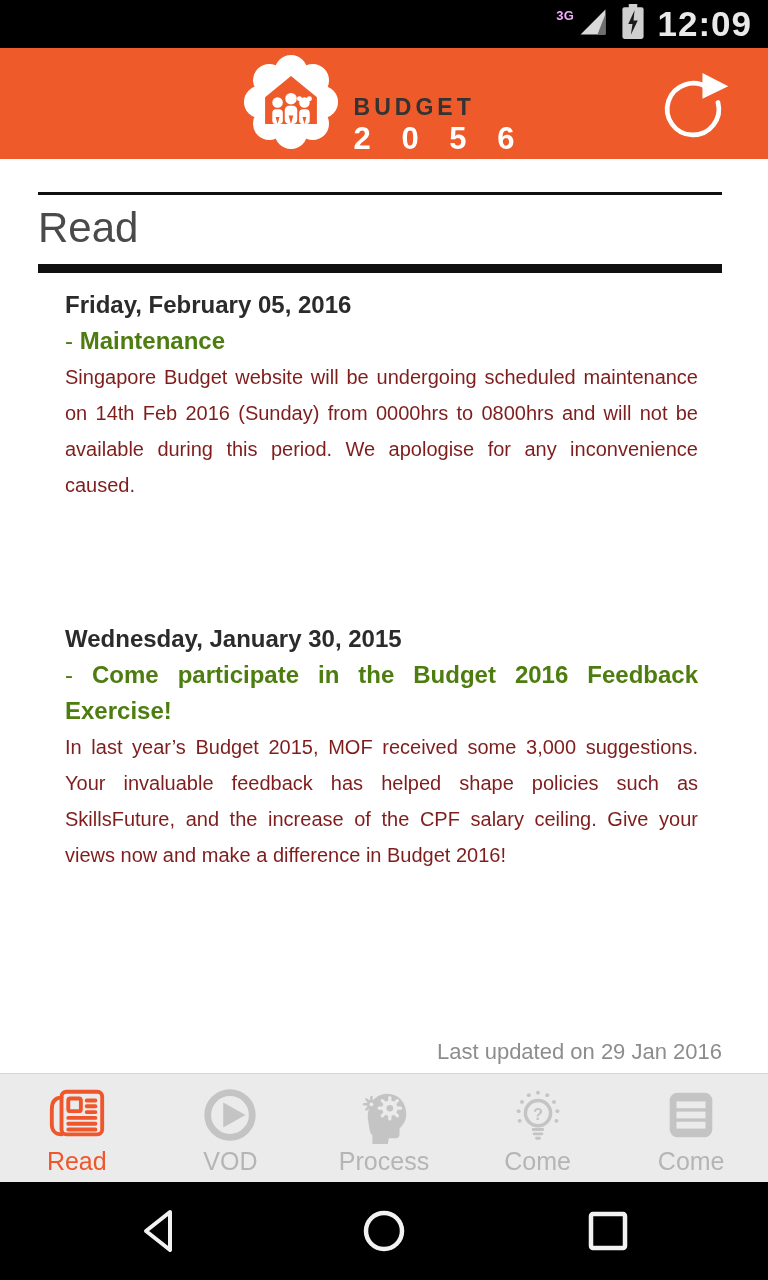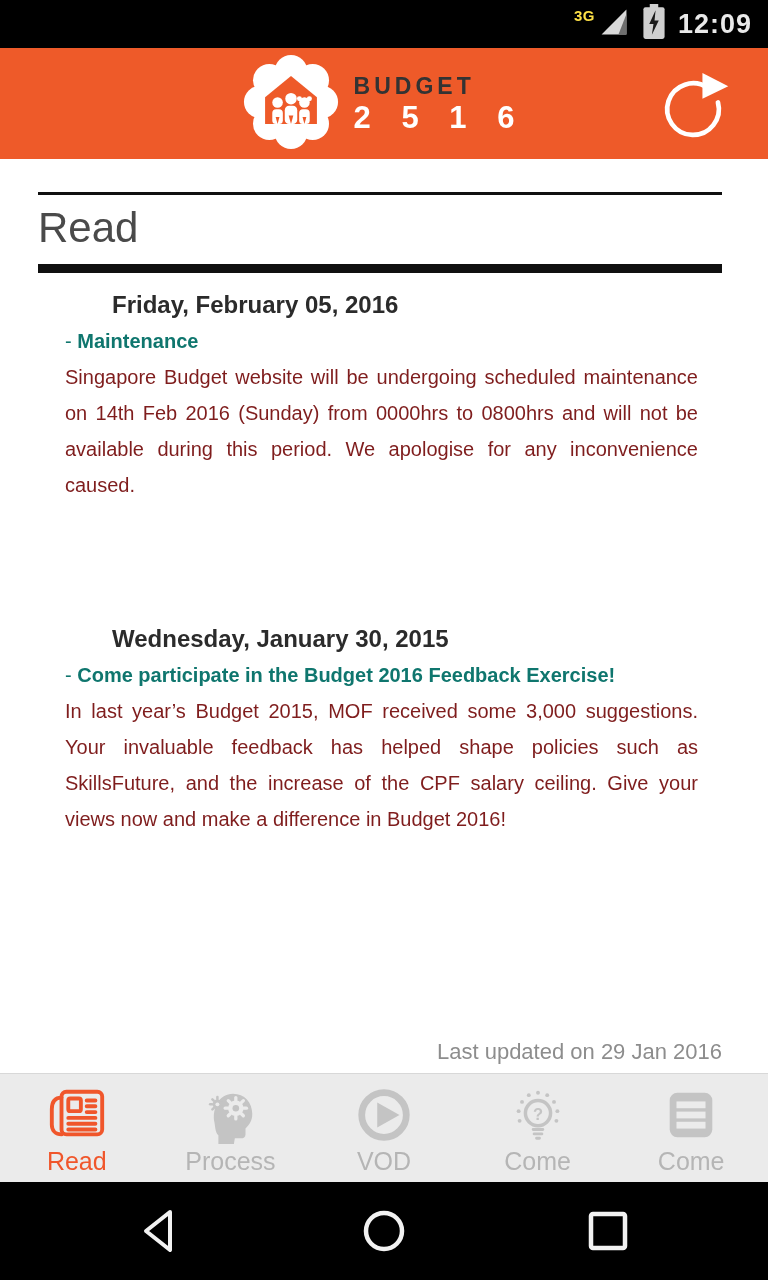--- a/index.html
+++ b/index.html
@@ -14,53 +14,53 @@
     overflow: hidden;
   }
 
   
   .status-bar {
     height: 48px; background: #000;
     display: flex; align-items: center; justify-content: flex-end;
     gap: 12px; padding: 0 16px 0 0; flex: 0 0 auto;
   }
   .net-label {
-    color: #fde047; font-size: 15px; font-weight: bold;
+    color: #f0abfc; font-size: 13px; font-weight: bold;
     transform: translateY(-9px); margin-right: -9px;
     letter-spacing: 0.5px;
   }
-  .time { color: #e9e9e9; font-size: 27px; font-weight: bold; letter-spacing: 1px; }
+  .time { color: #e9e9e9; font-size: 35px; font-weight: bold; letter-spacing: 1px; }
 
   
   .app-header {
     height: 111px; background: #EE5A29;
     position: relative; flex: 0 0 auto;
     display: flex; align-items: center; justify-content: center;
   }
-  .brand { display: flex; align-items: center; gap: 15px; }
+  .brand { display: flex; align-items: flex-end; gap: 15px; }
   .brand-text { display: flex; flex-direction: column; line-height: 1; }
   .brand-title { color: #333333; font-size: 23px; font-weight: bold; letter-spacing: 4px; }
   .brand-year  { color: #ffffff; font-size: 31px; font-weight: bold; letter-spacing: 11px; margin-top: 4px; }
   .refresh-btn {
     position: absolute; right: 32px; top: 50%; transform: translateY(-50%);
     width: 86px; height: 86px; background: none; border: none; cursor: pointer;
   }
 
   
   .content { flex: 1 1 auto; position: relative; background: #ffffff; }
   .rule-thin  { height: 3px; background: #101010; margin: 33px 46px 0 38px; }
   .rule-thick { height: 9px; background: #101010; margin: 0 46px 0 38px; }
   .section-title {
     font-size: 42px; font-weight: 400; color: #4a4a4a;
     padding: 9px 0 12px 38px;
   }
   .article { margin: 14px 70px 0 65px; color: #333333; }
   .article + .article { margin-top: 118px; }
-  .article-date { font-size: 24px; font-weight: bold; line-height: 36px; color: #2b2b2b; margin-left: 47px; }
-  .article-title { font-size: 20px; line-height: 36px; color: #0f766e; text-align: justify; }
+  .article-date { font-size: 24px; font-weight: bold; line-height: 36px; color: #2b2b2b; }
+  .article-title { font-size: 24px; line-height: 36px; color: #4d7c0f; text-align: justify; }
   .article-title .bullet { font-weight: 400; }
   .article-title .title-text { font-weight: bold; }
   .article-body {
     font-size: 20px; line-height: 36px; color: #7f1d1d;
     text-align: justify;
   }
   .last-updated {
     position: absolute; right: 46px; bottom: 8px;
     font-size: 22px; color: #8d8d8d;
   }
@@ -138,21 +138,21 @@
           </g>
           <g fill="#EE5A29">
             <polygon points="36,73 34,65.5 38,65.5"></polygon>
             <polygon points="50,73 47.6,64 52.4,64"></polygon>
             <polygon points="64,73 62,65.5 66,65.5"></polygon>
           </g>
         </svg>
       </span>
       <div class="brand-text">
         <span class="brand-title">BUDGET</span>
-        <span class="brand-year">2 5 1 6</span>
+        <span class="brand-year">2 0 5 6</span>
       </div>
     </div>
     <button class="refresh-btn">
       <span>
         <svg width="86" height="86" viewBox="0 0 100 100">
           <path d="M 67.2,31.4 A 30,30 0 1 0 79,48.2" fill="none" stroke="#ffffff" stroke-width="5.5" stroke-linecap="round"></path>
           <polygon points="61,14 91,29.5 61,44" fill="#ffffff"></polygon>
         </svg>
       </span>
     </button>
@@ -190,20 +190,30 @@
       <span class="tab-icon">
         <svg width="62" height="62" viewBox="0 0 64 64" fill="none" stroke="#F0562B" stroke-width="4" stroke-linejoin="round" stroke-linecap="round">
           <rect x="16" y="8" width="42" height="44" rx="5"></rect>
           <path d="M16,14 C8,14 6,20 6,26 L6,42 C6,48 10,52 16,52"></path>
           <rect x="23" y="15" width="13" height="13" rx="2"></rect>
           <path d="M42,17 H51 M42,23 H51 M42,29 H51"></path>
           <path d="M23,35 H51 M23,41 H51 M23,47 H51"></path>
         </svg>
       </span>
       <span class="tab-label">Read</span>
+    </button>
+
+    <button class="tab">
+      <span class="tab-icon">
+        <svg width="62" height="62" viewBox="0 0 64 64">
+          <circle cx="32" cy="32" r="23" fill="none" stroke="#c4c4c4" stroke-width="7"></circle>
+          <polygon points="25,19 48,32 25,45" fill="#c4c4c4"></polygon>
+        </svg>
+      </span>
+      <span class="tab-label">VOD</span>
     </button>
 
     <button class="tab">
       <span class="tab-icon">
         <svg width="62" height="62" viewBox="0 0 64 64">
           <path d="M16,40 C13,25 21,10 35,10 C47,10 55,19 55,31 C55,38 52,42 48,46 L48,52 C48,55 46,56 43,56 L37,56 L36,62 L20,62 L20,53 C17,50 17,46 16,40 Z" fill="#c4c4c4"></path>
           <g fill="#ebebeb">
             <circle cx="38" cy="25" r="8"></circle>
             <g stroke="#ebebeb" stroke-width="3.4" stroke-linecap="round">
               <line x1="38" y1="14" x2="38" y2="17"></line>
@@ -232,30 +242,20 @@
           </g>
           <circle cx="19" cy="21" r="2" fill="#ebebeb"></circle>
         </svg>
       </span>
       <span class="tab-label">Process</span>
     </button>
 
     <button class="tab">
       <span class="tab-icon">
         <svg width="62" height="62" viewBox="0 0 64 64">
-          <circle cx="32" cy="32" r="23" fill="none" stroke="#c4c4c4" stroke-width="7"></circle>
-          <polygon points="25,19 48,32 25,45" fill="#c4c4c4"></polygon>
-        </svg>
-      </span>
-      <span class="tab-label">VOD</span>
-    </button>
-
-    <button class="tab">
-      <span class="tab-icon">
-        <svg width="62" height="62" viewBox="0 0 64 64">
           <circle cx="32" cy="30" r="13" fill="none" stroke="#c4c4c4" stroke-width="3.6"></circle>
           <path d="M27,47 H37 M28,51.5 H36 M30.5,56 H33.5" stroke="#c4c4c4" stroke-width="3" stroke-linecap="round"></path>
           <text x="32" y="37" font-size="17" font-weight="bold" fill="#c4c4c4" text-anchor="middle" font-family="Liberation Sans, sans-serif">?</text>
           <g fill="#c4c4c4">
             <circle cx="32" cy="9" r="2"></circle>
             <circle cx="41.5" cy="11.5" r="2"></circle>
               <circle cx="22.5" cy="11.5" r="2"></circle>
             <circle cx="48.5" cy="18.5" r="2"></circle>
               <circle cx="15.5" cy="18.5" r="2"></circle>
             <circle cx="52" cy="28" r="2"></circle>

